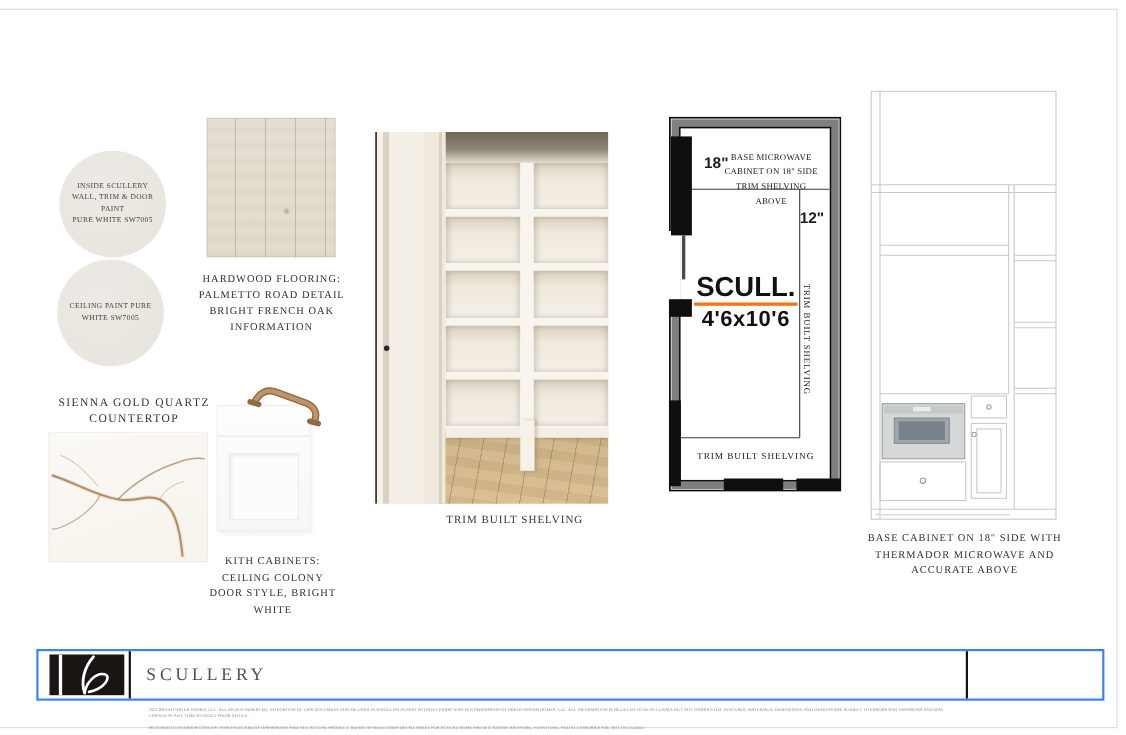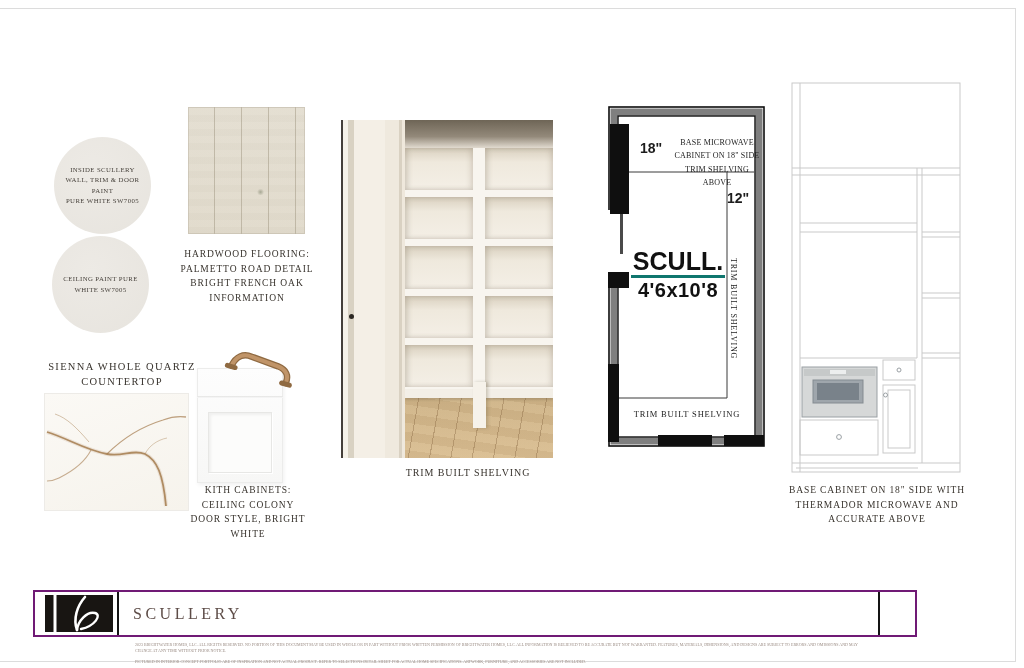--- a/index.html
+++ b/index.html
@@ -59,27 +59,27 @@
   .photo .baseboard { position:absolute; left:64px; bottom:60px; right:0; height:9px; background:#f3efe7;
       box-shadow:0 2px 2px rgba(100,88,68,.25); }
   .photo .post { position:absolute; left:132px; bottom:30px; width:13px; height:46px; background:#f6f2ea;
       box-shadow:2px 0 3px rgba(110,95,70,.3); }
 
   
   .plan-dim { font-family:"Liberation Sans", sans-serif; font-weight:bold; font-size:14px; color:#1c1c1c; }
   .plan-note { text-align:center; font-size:8px; line-height:13.4px; letter-spacing:.2px; color:#222; }
   .plan-room { text-align:center; font-family:"Liberation Sans", sans-serif; color:#111; }
   .plan-room .rn { display:inline-block; font-weight:bold; font-size:25px; line-height:26px;
-       border-bottom:3px solid #0f766e; padding:0 2px 1px 2px; }
+       border-bottom:3px solid #f97316; padding:0 2px 1px 2px; }
   .plan-room .rs { font-weight:bold; font-size:20px; line-height:24px; letter-spacing:.5px; }
   .plan-vtext { writing-mode:vertical-rl; font-size:8px; letter-spacing:.8px; color:#222; }
   .plan-btext { text-align:center; font-size:8.5px; letter-spacing:.8px; color:#222; }
 
   
-  .footer-bar { left:33px; top:590px; width:884px; height:47px; border:2px solid #701a75; background:#fff; }
+  .footer-bar { left:33px; top:590px; width:971px; height:47px; border:2px solid #3b82f6; background:#fff; }
   .fdiv { position:absolute; top:0; width:2px; height:100%; background:#141414; }
   .footer-title { position:absolute; left:98px; top:0; height:100%; display:flex; align-items:center;
        font-size:16px; letter-spacing:3.5px; color:#5d4c47; }
   .footer-code { position:absolute; left:860px; top:0; height:100%; display:flex; align-items:center;
        font-size:15px; letter-spacing:1.5px; color:#4e3d39; }
   .logo-box { position:absolute; left:10px; top:3px; width:68px; height:37px; background:#181512; }
   .disclaimer { position:absolute; left:135px; top:642px; width:760px; color:#998a82; }
   .disclaimer .dl { width:1480px; font-size:8px; line-height:11px; transform:scale(.5); transform-origin:0 0;
        font-family:"Liberation Serif", serif; }
 </style>
@@ -102,21 +102,21 @@
 
 <div class="abs floor-swatch" style="left:188px; top:107px; width:117px; height:127px;"></div>
 <div class="abs cap" style="left:166px; top:247px; width:162px;">
   <div>HARDWOOD FLOORING:</div>
   <div>PALMETTO ROAD DETAIL</div>
   <div>BRIGHT FRENCH OAK</div>
   <div>INFORMATION</div>
 </div>
 
 <div class="abs cap-lg" style="left:42px; top:359px; width:160px;">
-  <div>SIENNA WHOLE QUARTZ</div>
+  <div>SIENNA GOLD QUARTZ</div>
   <div>COUNTERTOP</div>
 </div>
 <div class="abs quartz" style="left:45px; top:394px; width:143px; height:116px;">
   <svg width="143" height="116" viewBox="0 0 143 116">
     <path d="M2,38 C22,44 40,56 62,60 C78,63 88,55 100,60 C112,66 118,80 121,112" stroke="#a57c4e" stroke-width="4" fill="none" opacity="0.15"></path>
     <path d="M2,38 C22,44 40,56 62,60 C78,63 88,55 100,60 C112,66 118,80 121,112" stroke="#a57c4e" stroke-width="1.8" fill="none" opacity="0.85"></path>
     <path d="M62,60 C74,48 92,34 118,26 C126,23 134,22 141,23" stroke="#a57c4e" stroke-width="1.3" fill="none" opacity="0.7"></path>
     <path d="M46,56 C40,68 30,76 14,84 C10,86 6,87 2,87" stroke="#a57c4e" stroke-width="1.1" fill="none" opacity="0.6"></path>
     <path d="M10,20 C22,24 32,34 44,48" stroke="#a57c4e" stroke-width="0.9" fill="none" opacity="0.5"></path>
     <path d="M100,60 C104,52 112,46 122,44" stroke="#a57c4e" stroke-width="0.8" fill="none" opacity="0.5"></path>
@@ -127,21 +127,21 @@
   <div class="rail"></div>
   <div class="panel"></div>
 </div>
 <svg class="abs" style="left:222px; top:348px;" width="80" height="42" viewBox="0 0 80 42">
   <g transform="rotate(16 40 20)">
     <path d="M10,26 C12,16 18,11 27,12 L55,14 C64,15 68,20 67,28" stroke="#8f6a42" stroke-width="6.5" fill="none" stroke-linecap="round"></path>
     <path d="M10,26 C12,16 18,11 27,12 L55,14 C64,15 68,20 67,28" stroke="#c09468" stroke-width="4" fill="none" stroke-linecap="round"></path>
     <path d="M6,27 L14,27 M63,29 L71,29" stroke="#8f6a42" stroke-width="5" stroke-linecap="round"></path>
   </g>
 </svg>
-<div class="abs cap" style="left:182px; top:483px; width:132px;font-family:Liberation Serif, serif;">
+<div class="abs cap" style="left:182px; top:504px; width:132px;font-family:Liberation Serif, serif;">
   <div>KITH CABINETS:</div>
   <div>CEILING COLONY</div>
   <div>DOOR STYLE, BRIGHT</div>
   <div>WHITE</div>
 </div>
 
 <div class="abs photo" style="left:341px; top:120px; width:212px; height:338px;">
   <div class="topshadow"></div>
   <div class="unit">
     <div class="shelf-cell"></div>
@@ -180,31 +180,31 @@
   <rect x="0" y="104" width="11" height="64" fill="#ffffff"></rect>
   <rect x="2" y="18" width="19" height="90" fill="#0f0f0f"></rect>
   <rect x="12" y="108" width="3" height="40" fill="#4a4a4a"></rect>
   <rect x="0" y="166" width="21" height="16" fill="#0f0f0f"></rect>
   <rect x="0" y="258" width="11" height="78" fill="#0f0f0f"></rect>
 
   <rect x="50" y="329" width="54" height="11" fill="#0f0f0f"></rect>
   <rect x="116" y="329" width="40" height="11" fill="#0f0f0f"></rect>
 </svg>
 <div class="abs plan-dim" style="left:640px; top:140px;">18"</div>
-<div class="abs plan-note" style="left:667px; top:136px; width:100px;font-family:Liberation Serif, serif;">
+<div class="abs plan-note" style="left:651px; top:136px; width:100px;font-family:Liberation Serif, serif;">
   <div>BASE MICROWAVE</div>
   <div>CABINET ON 18" SIDE</div>
   <div>TRIM SHELVING</div>
   <div>ABOVE</div>
 </div>
 <div class="abs plan-dim" style="left:727px; top:190px;">12"</div>
 <div class="abs plan-vtext" style="left:729px; top:258px; height:112px;">TRIM BUILT SHELVING</div>
 <div class="abs plan-room" style="left:622px; top:248px; width:112px;">
   <div><span class="rn">SCULL.</span></div>
-  <div class="rs">4'6x10'8</div>
+  <div class="rs">4'6x10'6</div>
 </div>
 <div class="abs plan-btext" style="left:626px; top:409px; width:122px;">TRIM BUILT SHELVING</div>
 
 <svg class="abs" style="left:788px; top:82px;" width="176" height="392" viewBox="0 0 176 392">
   <g stroke="#c9c9c9" stroke-width="1" fill="none">
     <rect x="4" y="1" width="168" height="389"></rect>
     <line x1="12" y1="1" x2="12" y2="390"></line>
     <line x1="4" y1="86" x2="172" y2="86"></line>
     <line x1="4" y1="93" x2="172" y2="93"></line>
     <line x1="129" y1="86" x2="129" y2="276"></line>

